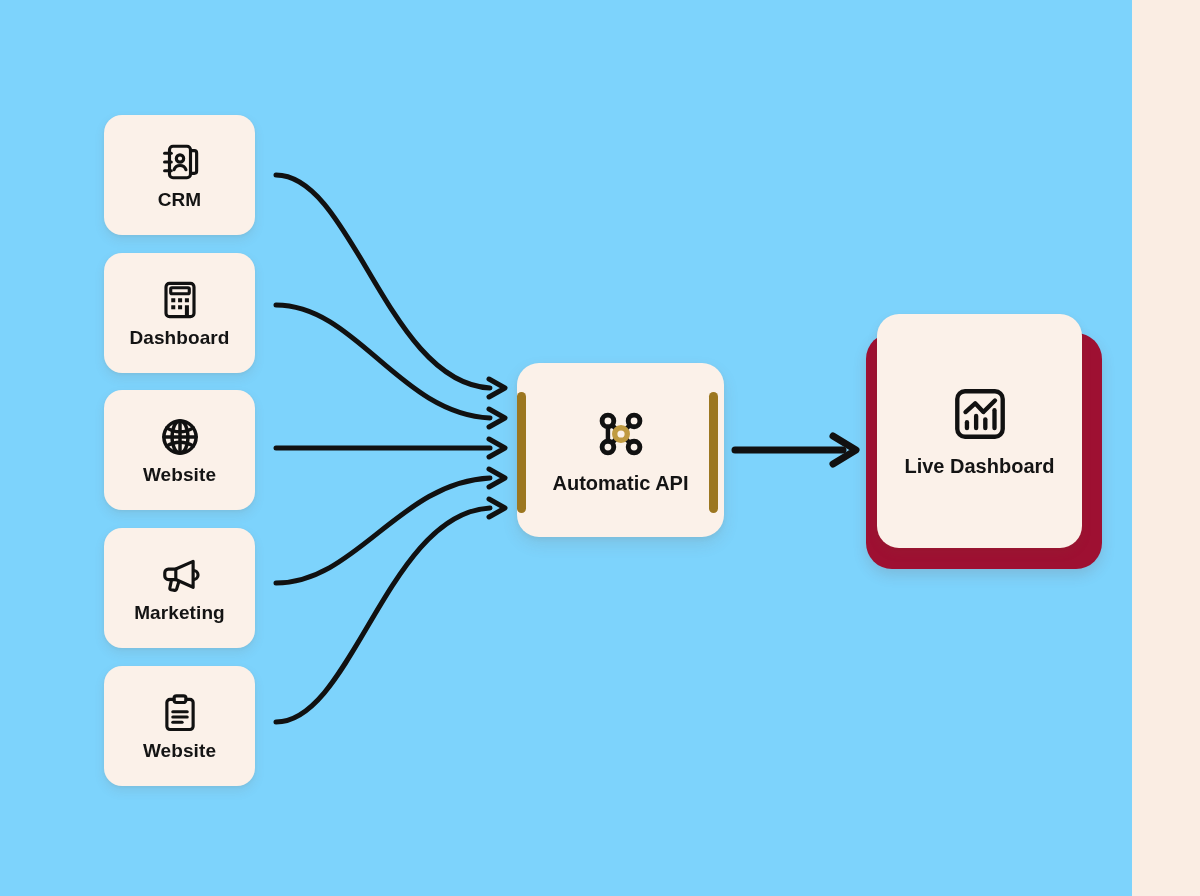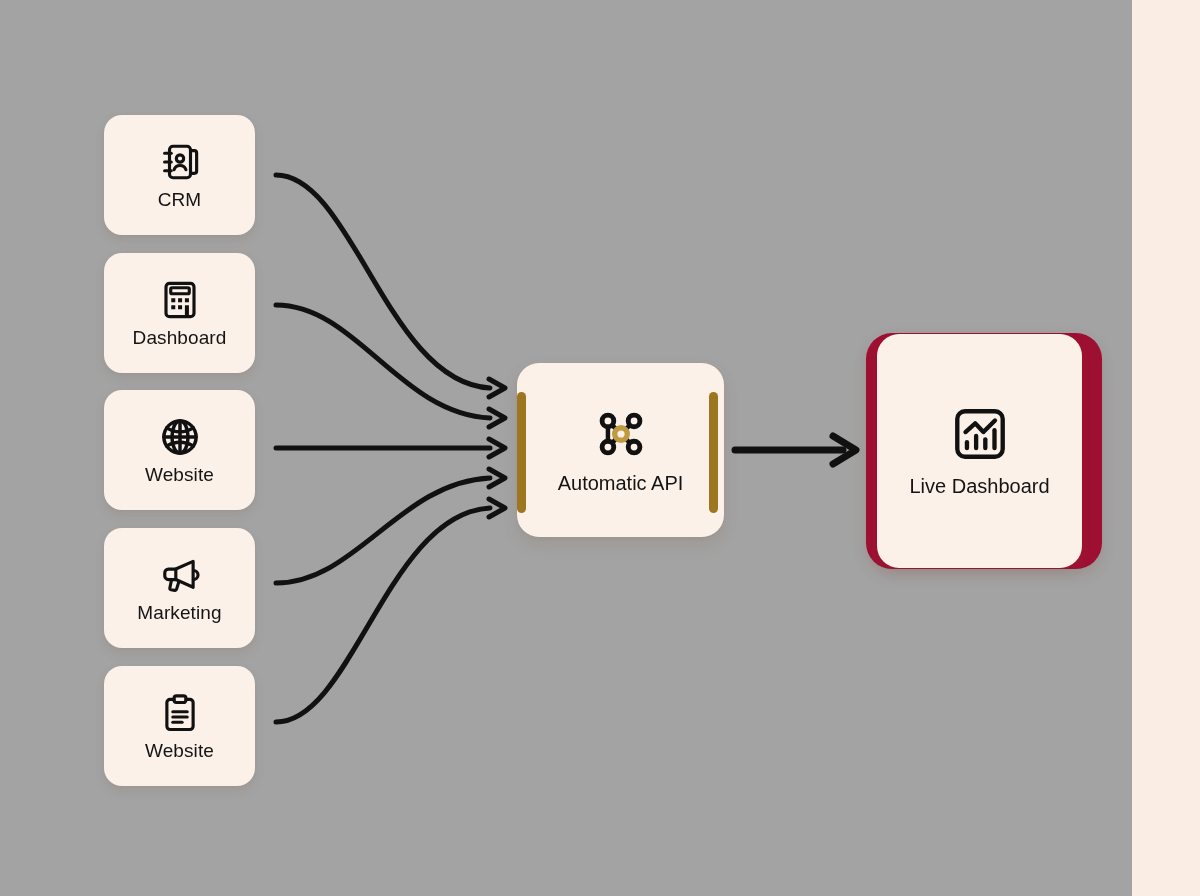--- a/index.html
+++ b/index.html
@@ -10,21 +10,22 @@
     width: 1200px;
     height: 896px;
     background: #faede3;
     font-family: "Liberation Sans", sans-serif;
     overflow: hidden;
   }
   #stage {
     position: relative;
     width: 1132px;
     height: 896px;
-    background: #a3a3a3;
+    background: #7dd3fc;
+    font-weight: bold;
   }
 
   
   #connectors {
     position: absolute;
     left: 0;
     top: 0;
     width: 1200px;
     height: 896px;
     pointer-events: none;
@@ -102,21 +103,21 @@
     left: 866px;
     top: 333px;
     width: 236px;
     height: 236px;
     background: #9e1032;
     border-radius: 26px;
     box-shadow: 0 6px 14px rgba(120, 60, 50, 0.16);
   }
   #dash-card {
     left: 877px;
-    top: 334px;
+    top: 314px;
     width: 205px;
     height: 234px;
     border-radius: 22px;
     gap: 12px;
   }
   #dash-card .icon-wrap {
     width: 58px;
     height: 58px;
     display: block;
   }

